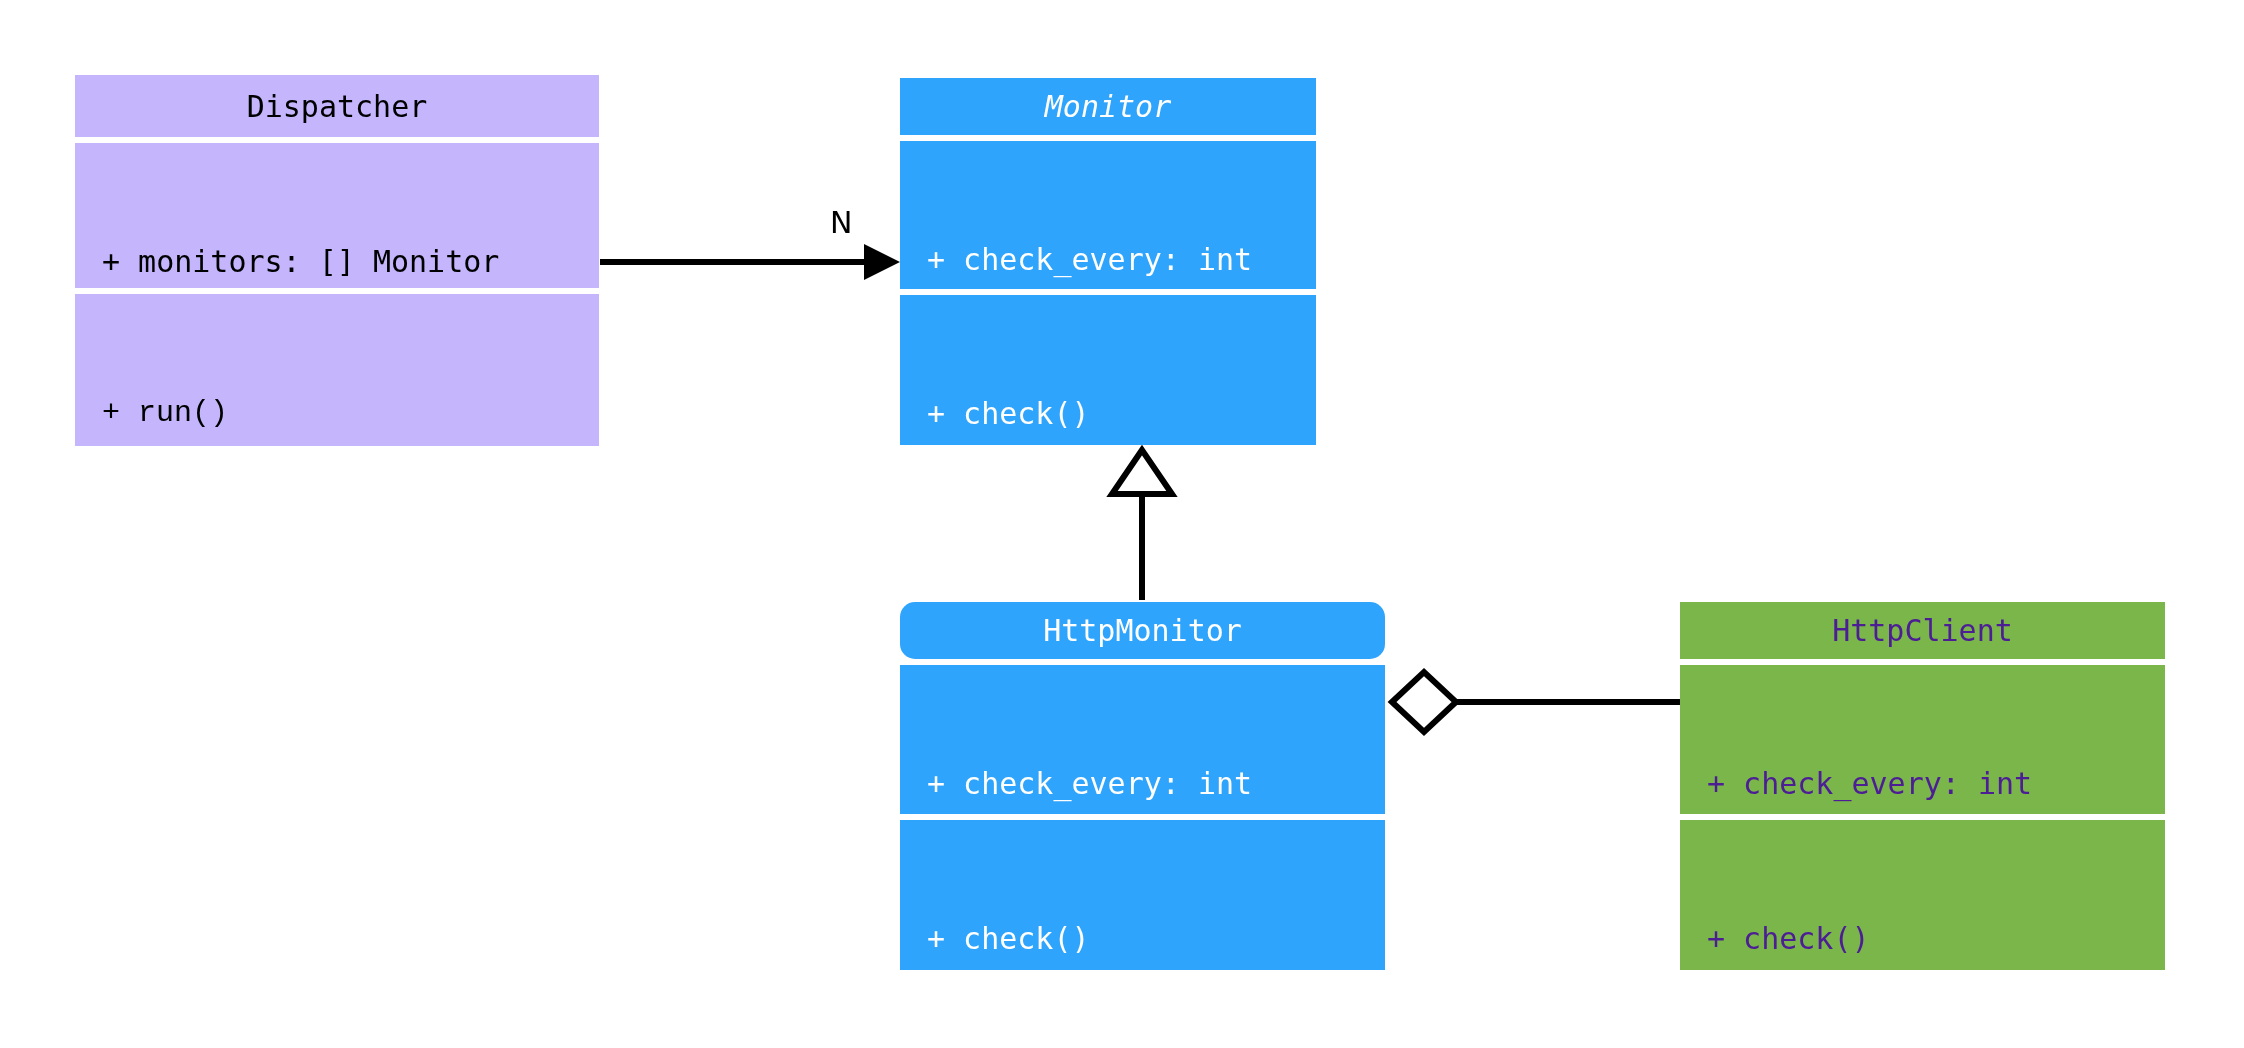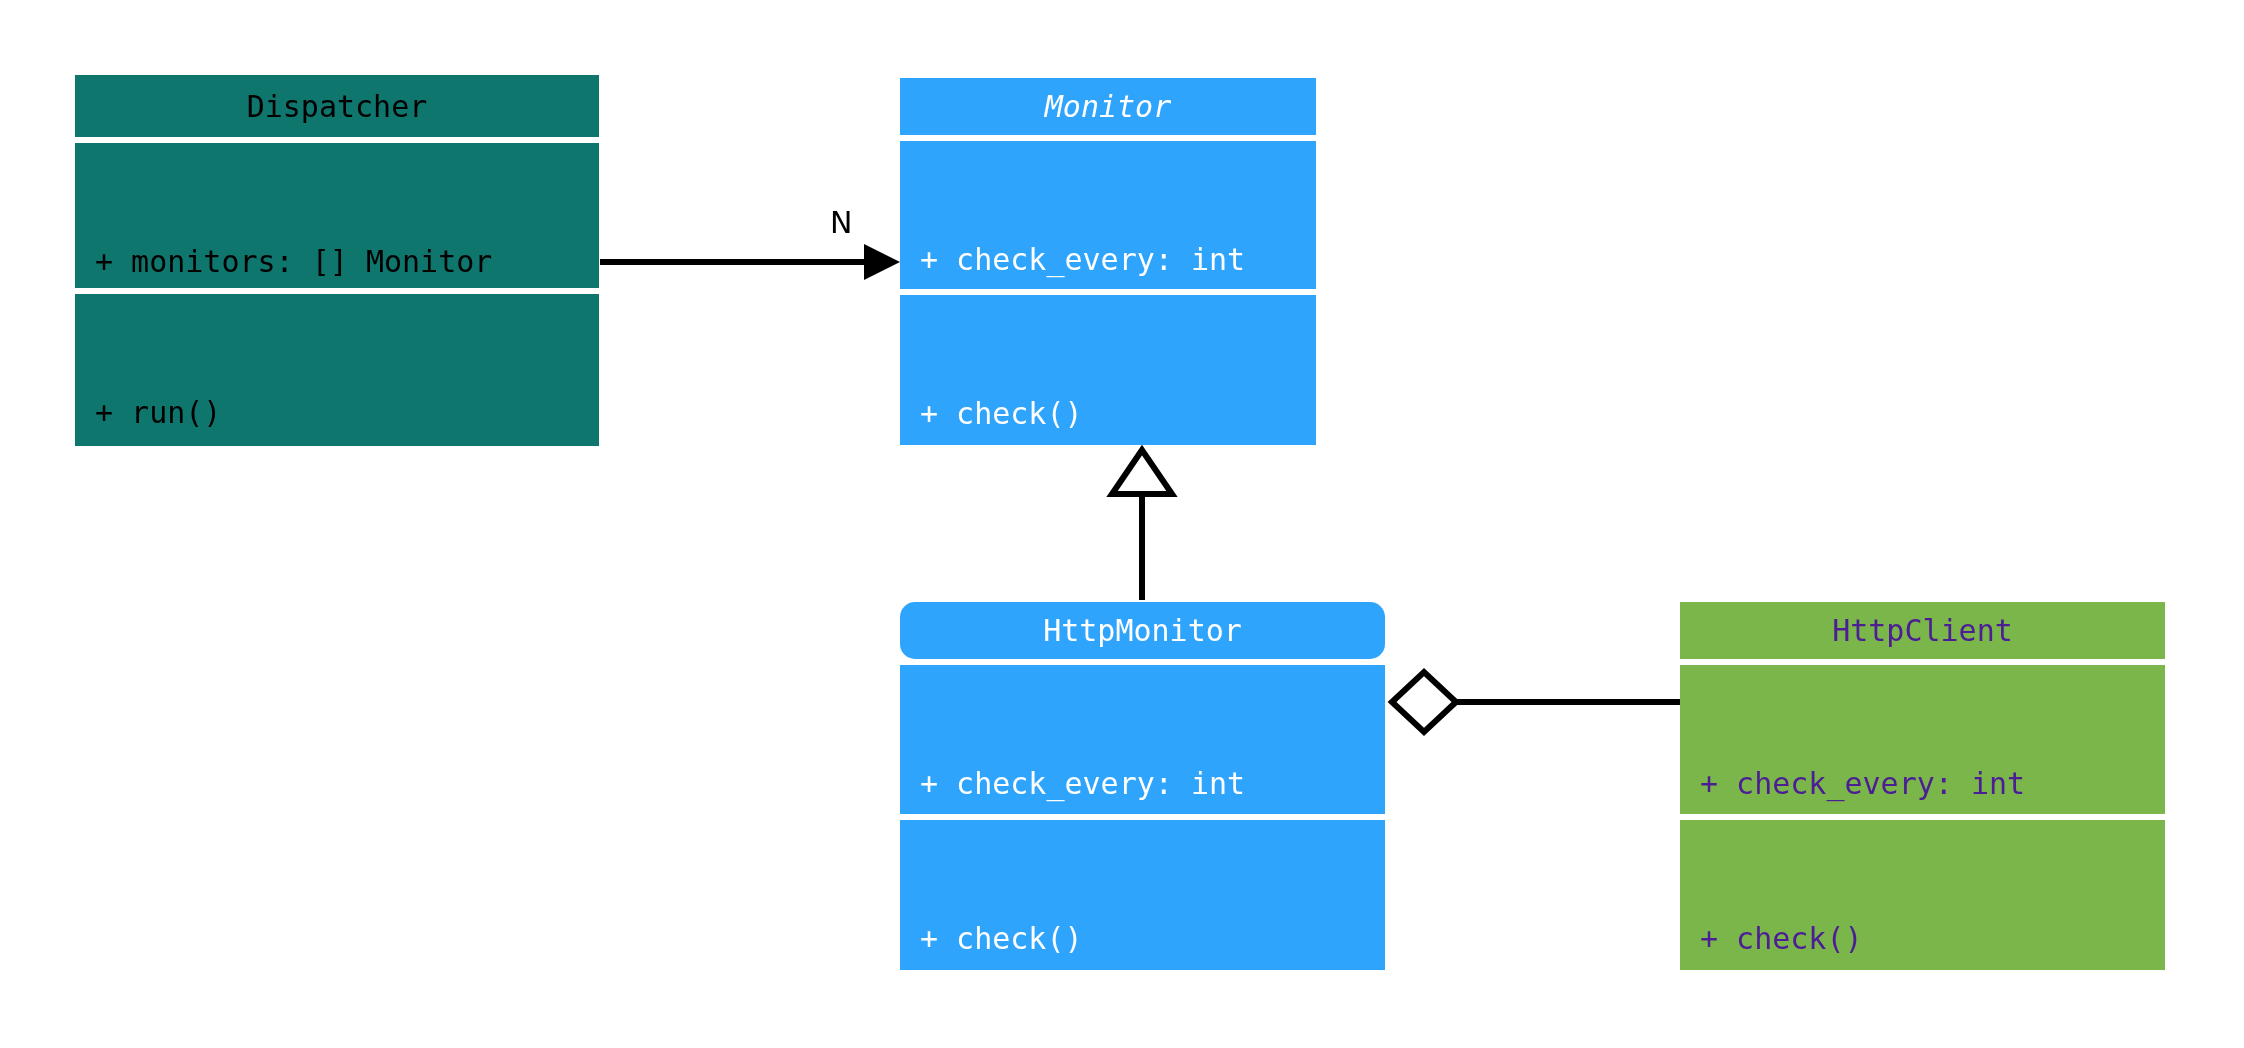--- a/index.html
+++ b/index.html
@@ -33,37 +33,37 @@
   }
   .uml-title {
     display: flex;
     align-items: center;
     justify-content: center;
     font-size: 30px;
     letter-spacing: 0px;
     white-space: pre;
   }
   .uml-body {
-    padding-left: 20px;
+    padding-left: 27px;
     padding-top: 34px;
     font-size: 30px;
     line-height: 34px;
     white-space: pre;
   }
   .uml-body .row {
     white-space: pre;
   }
   .sep {
     height: 6px;
     background: #ffffff;
     flex: 0 0 auto;
   }
 
   
-  .c-yellow .uml-compartment { background: #0f766e; color: #000000; }
+  .c-yellow .uml-compartment { background: #c4b5fd; color: #000000; }
   .c-blue   .uml-compartment { background: #2fa4fc; color: #ffffff; }
   .c-green  .uml-compartment { background: #7ab64a; color: #4c1d95; }
 
   .abstract .uml-title { font-style: italic; }
 
   
   .edge-svg {
     position: absolute;
     left: 0;
     top: 0;
@@ -85,21 +85,21 @@
 
 <div id="canvas">
 
   <div class="uml-class c-yellow" style="left:75px; top:75px; width:524px; height:371px;">
     <div class="uml-compartment uml-title" style="height:62px;">Dispatcher</div>
     <div class="sep"></div>
     <div class="uml-compartment uml-body" style="height:145px;">
       <div class="row">+ monitors: [] Monitor</div>
     </div>
     <div class="sep"></div>
-    <div class="uml-compartment uml-body" style="height:152px;">
+    <div class="uml-compartment uml-body" style="height:152px;font-family:Liberation Mono, monospace;">
       <div class="row">+ run()</div>
       
       
     </div>
   </div>
 
   <div class="uml-class c-blue abstract" style="left:900px; top:78px; width:416px; height:367px;">
     <div class="uml-compartment uml-title" style="height:57px;">Monitor</div>
     <div class="sep"></div>
     <div class="uml-compartment uml-body" style="height:148px;">

